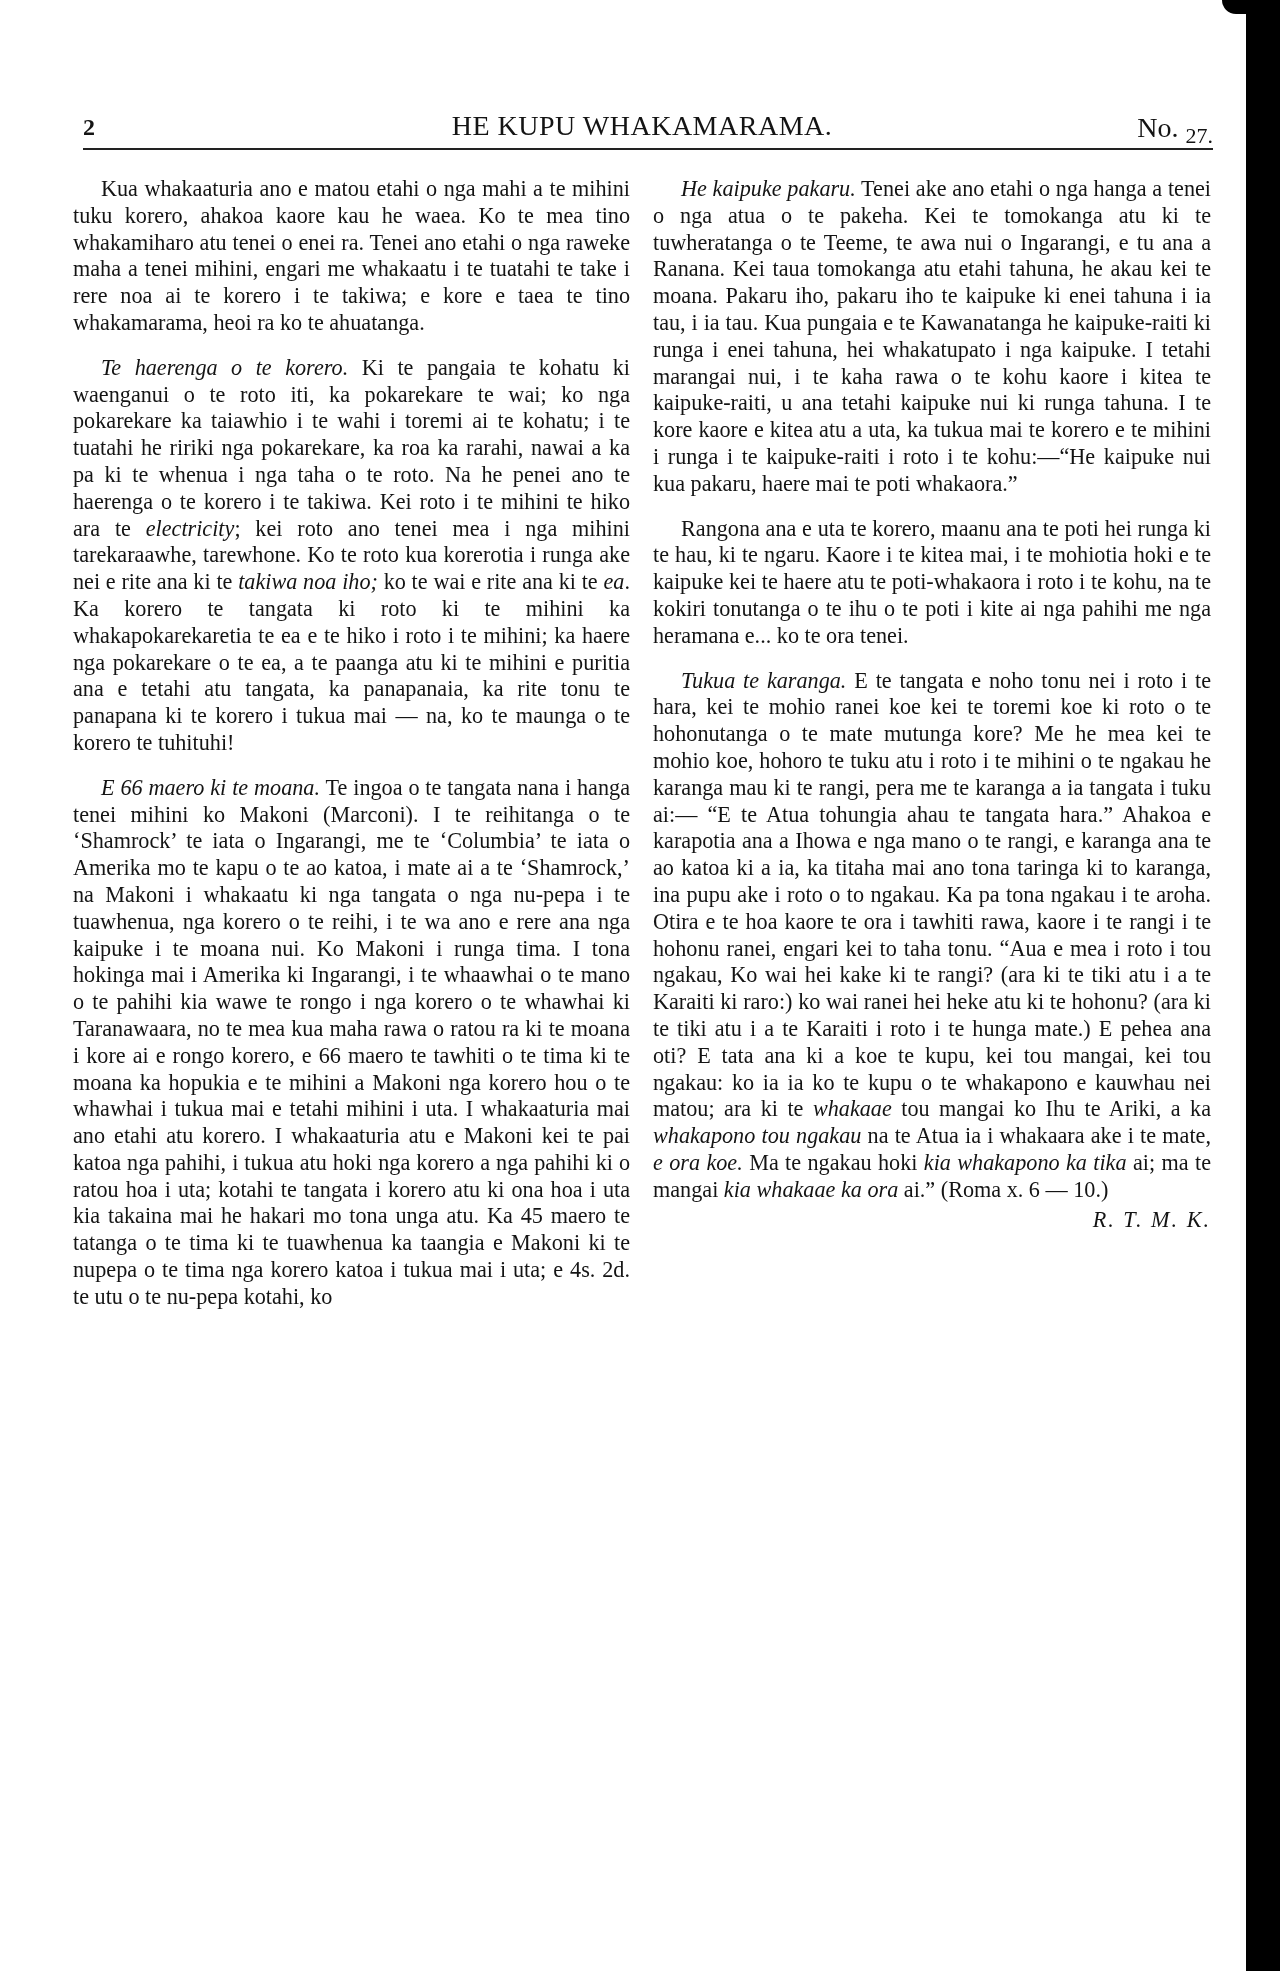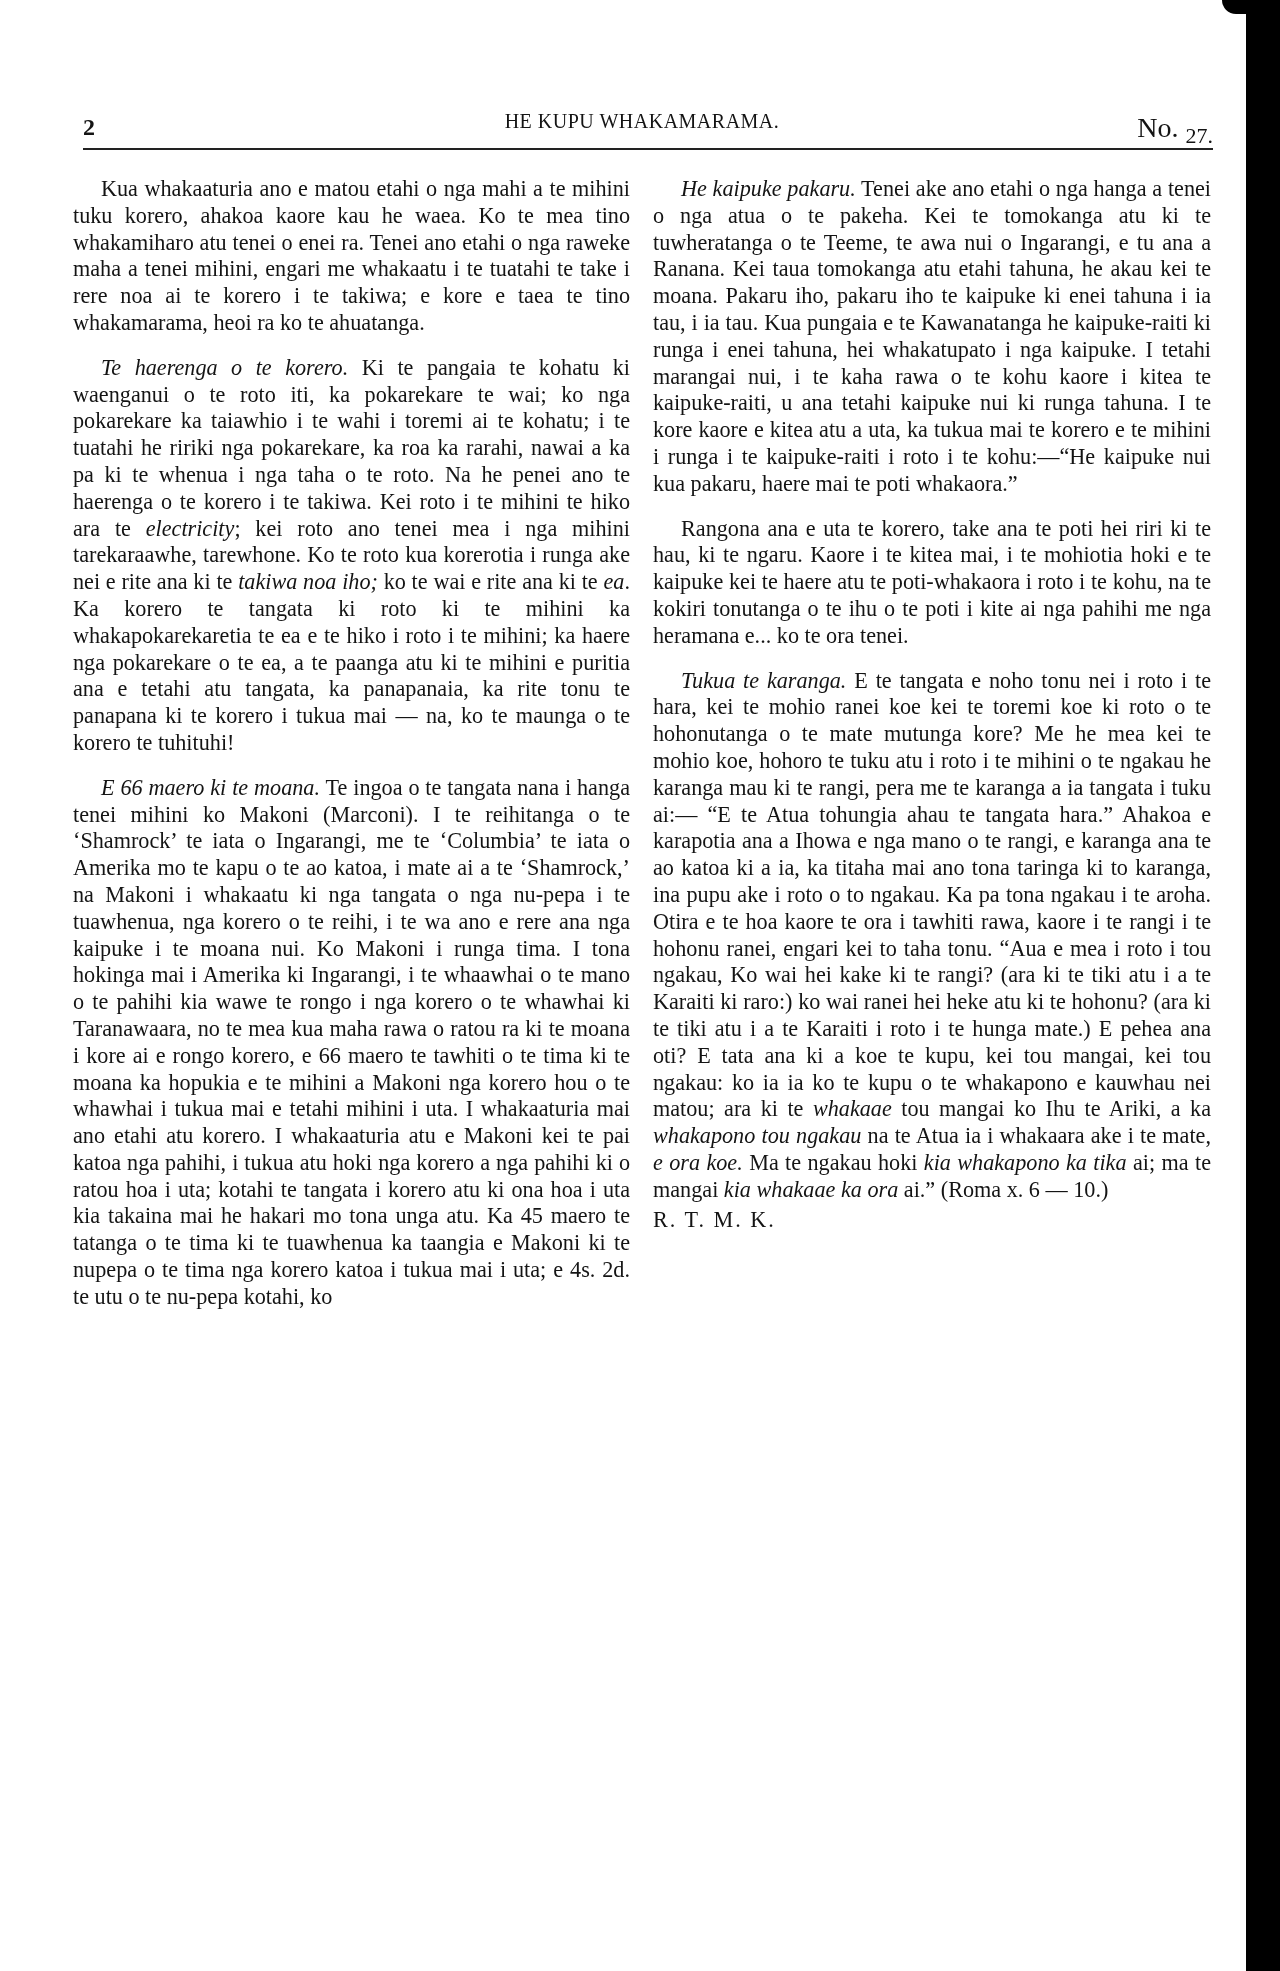--- a/index.html
+++ b/index.html
@@ -11,38 +11,38 @@
     position: absolute; top: 0; right: 0; width: 34px; height: 1971px; background: #000;
   }
   .edge-top {
     position: absolute; top: 0; right: 28px; width: 30px; height: 14px; background: #000;
     border-bottom-left-radius: 40px;
   }
   .header {
     position: absolute; top: 104px; left: 83px; width: 1130px; height: 40px;
   }
   .page-num { position: absolute; left: 0; top: 10px; font-size: 24px; font-weight: bold; }
-  .running-title { position: absolute; left: 0; right: 12px; top: 6px; text-align: center; font-size: 20px; letter-spacing: 0.5px; }
+  .running-title { position: absolute; left: 0; right: 12px; top: 6px; text-align: center; font-size: 28px; letter-spacing: 0.5px; }
   .issue-no { position: absolute; right: 0; top: 8px; font-size: 28px; }
   .issue-no .sub { font-size: 22px; vertical-align: -6px; }
   .rule { position: absolute; top: 148px; left: 83px; width: 1130px; height: 0; border-top: 2.5px solid #222; }
 
   .col { position: absolute; top: 176px; font-size: 22.2px; line-height: 26.8px; text-align: justify; }
   .col.left { left: 73px; width: 557px; }
   .col.right { left: 653px; width: 558px; }
 
   .headline {
     text-align: center; font-weight: bold; font-size: 27px; letter-spacing: 1px; margin: 8px 0 26px 0;
     font-family: "DejaVu Serif", serif;
   }
   p { margin: 0 0 18px 0; text-indent: 28px; }
   p.noindent { text-indent: 0; }
   .lead { font-style: italic; }
   em { font-style: italic; }
-  .sig { letter-spacing: 2px; }
+  .sig { text-align: right; letter-spacing: 2px; font-style: italic; }
 </style>
 </head>
 <body>
 
 <div class="edge-top"></div>
 <div class="edge"></div>
 
 <div class="header">
   <span class="page-num">2</span>
   <div class="running-title">HE KUPU WHAKAMARAMA.</div>
@@ -51,16 +51,16 @@
 <div class="rule"></div>
 
 <div class="col left">
   <p>Kua whakaaturia ano e matou etahi o nga mahi a te mihini tuku korero, ahakoa kaore kau he waea.  Ko te mea tino whakamiharo atu tenei o enei ra.  Tenei ano etahi o nga raweke maha a tenei mihini, engari me whakaatu i te tuatahi te take i rere noa ai te korero i te takiwa; e kore e taea te tino whakamarama, heoi ra ko te ahuatanga.</p>
   <p><span class="lead">Te haerenga o te korero.</span><span> Ki te pangaia te kohatu ki waenganui o te roto iti, ka pokarekare te wai; ko nga pokarekare ka taiawhio i te wahi i toremi ai te kohatu; i te tuatahi he ririki nga pokarekare, ka roa ka rarahi, nawai a ka pa ki te whenua i nga taha o te roto.  Na he penei ano te haerenga o te korero i te takiwa.  Kei roto i te mihini te hiko ara te </span><em>electricity</em><span>; kei roto ano tenei mea i nga mihini tarekaraawhe, tarewhone.  Ko te roto kua korerotia i runga ake nei e rite ana ki te </span><em>takiwa noa iho;</em><span> ko te wai e rite ana ki te </span><em>ea</em><span>.  Ka korero te tangata ki roto ki te mihini ka whakapokarekaretia te ea e te hiko i roto i te mihini; ka haere nga pokarekare o te ea, a te paanga atu ki te mihini e puritia ana e tetahi atu tangata, ka panapanaia, ka rite tonu te panapana ki te korero i tukua mai — na, ko te maunga o te korero te tuhituhi!</span></p>
   <p><span class="lead">E 66 maero ki te moana.</span><span> Te ingoa o te tangata nana i hanga tenei mihini ko Makoni (Marconi).  I te reihitanga o te ‘Shamrock’ te iata o Ingarangi, me te ‘Columbia’ te iata o Amerika mo te kapu o te ao katoa, i mate ai a te ‘Shamrock,’ na Makoni i whakaatu ki nga tangata o nga nu-pepa i te tuawhenua, nga korero o te reihi, i te wa ano e rere ana nga kaipuke i te moana nui.  Ko Makoni i runga tima.  I tona hokinga mai i Amerika ki Ingarangi, i te whaawhai o te mano o te pahihi kia wawe te rongo i nga korero o te whawhai ki Taranawaara, no te mea kua maha rawa o ratou ra ki te moana i kore ai e rongo korero, e 66 maero te tawhiti o te tima ki te moana ka hopukia e te mihini a Makoni nga korero hou o te whawhai i tukua mai e tetahi mihini i uta.  I whakaaturia mai ano etahi atu korero.  I whakaaturia atu e Makoni kei te pai katoa nga pahihi, i tukua atu hoki nga korero a nga pahihi ki o ratou hoa i uta; kotahi te tangata i korero atu ki ona hoa i uta kia takaina mai he hakari mo tona unga atu.  Ka 45 maero te tatanga o te tima ki te tuawhenua ka taangia e Makoni ki te nupepa o te tima nga korero katoa i tukua mai i uta; e 4s. 2d. te utu o te nu-pepa kotahi, ko</span></p>
 </div>
 
 <div class="col right">
   <p><span class="lead">He kaipuke pakaru.</span><span> Tenei ake ano etahi o nga hanga a tenei o nga atua o te pakeha.  Kei te tomokanga atu ki te tuwheratanga o te Teeme, te awa nui o Ingarangi, e tu ana a Ranana.  Kei taua tomokanga atu etahi tahuna, he akau kei te moana.  Pakaru iho, pakaru iho te kaipuke ki enei tahuna i ia tau, i ia tau.  Kua pungaia e te Kawanatanga he kaipuke-raiti ki runga i enei tahuna, hei whakatupato i nga kaipuke.  I tetahi marangai nui, i te kaha rawa o te kohu kaore i kitea te kaipuke-raiti, u ana tetahi kaipuke nui ki runga tahuna.  I te kore kaore e kitea atu a uta, ka tukua mai te korero e te mihini i runga i te kaipuke-raiti i roto i te kohu:—“He kaipuke nui kua pakaru, haere mai te poti whakaora.”</span></p>
-  <p>Rangona ana e uta te korero, take ana te poti hei riri ki te hau, ki te ngaru.  Kaore i te kitea mai, i te mohiotia hoki e te kaipuke kei te haere atu te poti-whakaora i roto i te kohu, na te kokiri tonutanga o te ihu o te poti i kite ai nga pahihi me nga heramana e... ko te ora tenei.</p>
+  <p>Rangona ana e uta te korero, maanu ana te poti hei runga ki te hau, ki te ngaru.  Kaore i te kitea mai, i te mohiotia hoki e te kaipuke kei te haere atu te poti-whakaora i roto i te kohu, na te kokiri tonutanga o te ihu o te poti i kite ai nga pahihi me nga heramana e... ko te ora tenei.</p>
   <p style="margin-bottom:4px"><span class="lead">Tukua te karanga.</span><span> E te tangata e noho tonu nei i roto i te hara, kei te mohio ranei koe kei te toremi koe ki roto o te hohonutanga o te mate mutunga kore?  Me he mea kei te mohio koe, hohoro te tuku atu i roto i te mihini o te ngakau he karanga mau ki te rangi, pera me te karanga a ia tangata i tuku ai:— “E te Atua tohungia ahau te tangata hara.”  Ahakoa e karapotia ana a Ihowa e nga mano o te rangi, e karanga ana te ao katoa ki a ia, ka titaha mai ano tona taringa ki to karanga, ina pupu ake i roto o to ngakau.  Ka pa tona ngakau i te aroha.  Otira e te hoa kaore te ora i tawhiti rawa, kaore i te rangi i te hohonu ranei, engari kei to taha tonu.  “Aua e mea i roto i tou ngakau, Ko wai hei kake ki te rangi? (ara ki te tiki atu i a te Karaiti ki raro:) ko wai ranei hei heke atu ki te hohonu? (ara ki te tiki atu i a te Karaiti i roto i te hunga mate.)  E pehea ana oti?  E tata ana ki a koe te kupu, kei tou mangai, kei tou ngakau: ko ia ia ko te kupu o te whakapono e kauwhau nei matou; ara ki te </span><em>whakaae</em><span> tou mangai ko Ihu te Ariki, a ka </span><em>whakapono tou ngakau</em><span> na te Atua ia i whakaara ake i te mate, </span><em>e ora koe.</em><span>  Ma te ngakau hoki </span><em>kia whakapono ka tika</em><span> ai; ma te mangai </span><em>kia whakaae ka ora</em><span> ai.”  (Roma x. 6 — 10.)</span></p>
   <div class="sig">R. T. M. K.</div>
 </div>
 
 </body></html>

